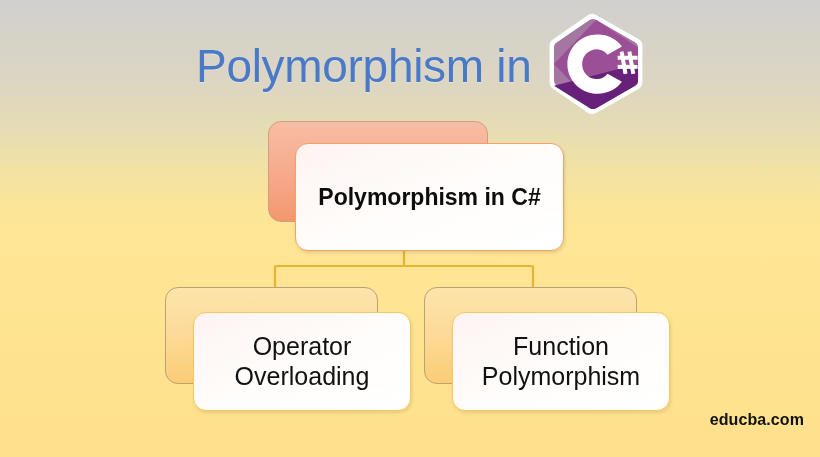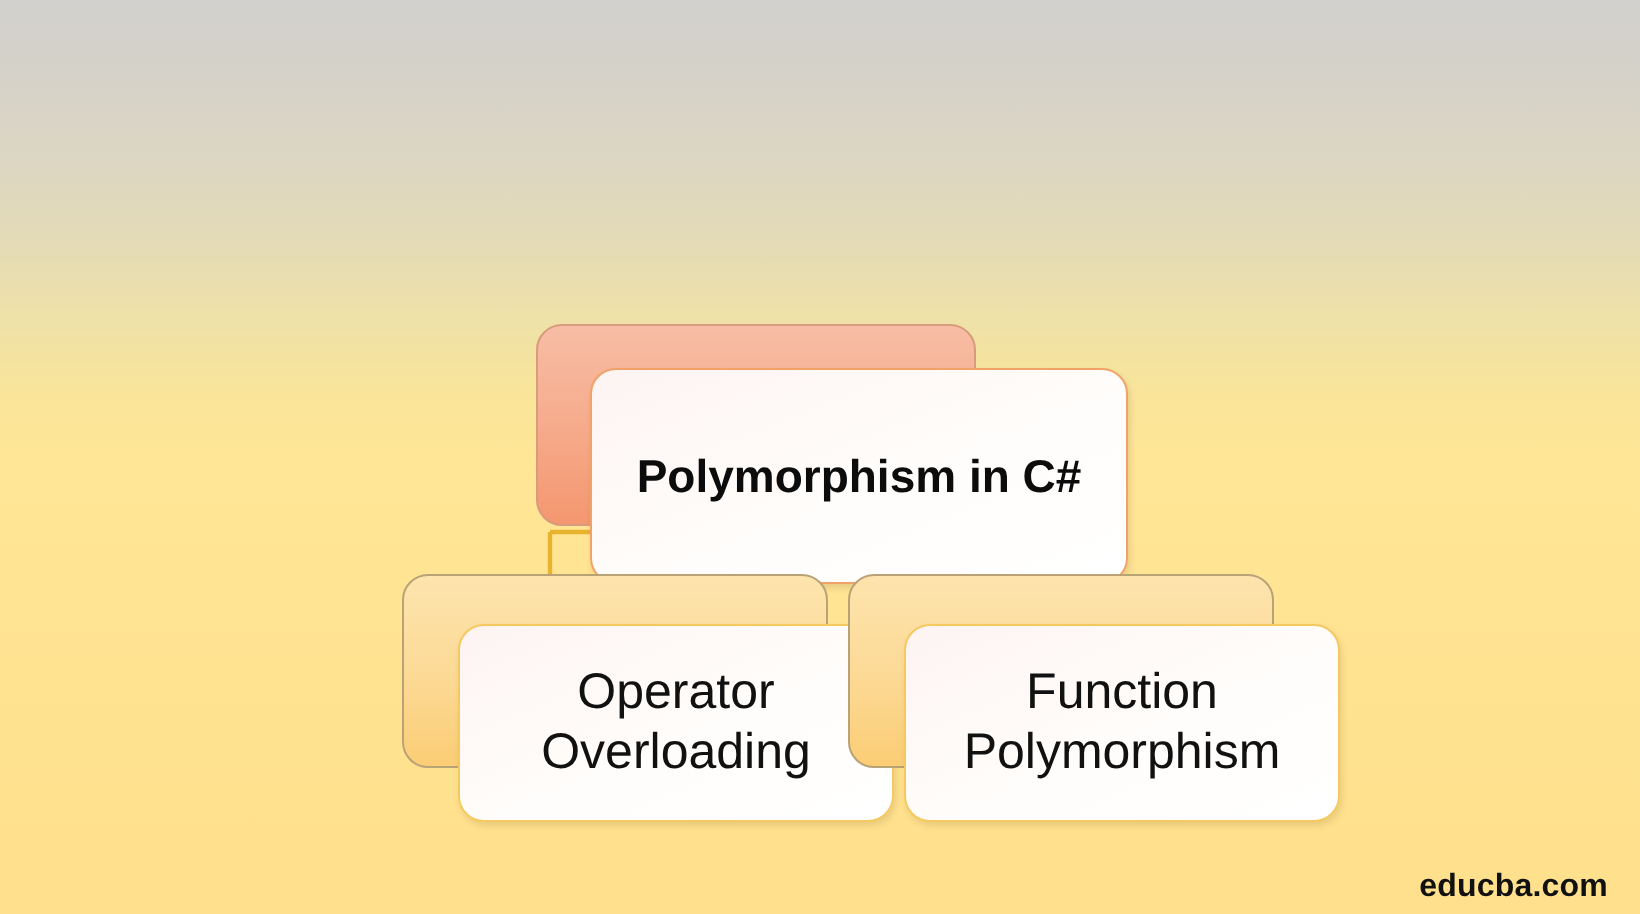--- a/index.html
+++ b/index.html
@@ -82,21 +82,21 @@
     border-radius: 13px;
     box-sizing: border-box;
     display: flex;
     align-items: center;
     justify-content: center;
     text-align: center;
     background: linear-gradient(to bottom right, #fdf4f2 0%, #fffdfb 55%, #ffffff 100%);
   }
 
   
-  #node-root { left: 268px; top: 121px; width: 356px; height: 130px; margin-top: 41px; }
+  #node-root { left: 268px; top: 121px; width: 356px; height: 130px; }
   #node-root .node-back {
     width: 220px;
     height: 101px;
     background: linear-gradient(to bottom, #f7bda5 0%, #f6ab8c 50%, #f4976f 100%);
     border-color: #d79b7e;
   }
   #node-root .node-front {
     left: 27px;
     top: 22px;
     width: 269px;
@@ -128,39 +128,62 @@
     box-shadow: 1px 2px 3px rgba(120,95,45,0.17);
   }
   .leaf .node-label {
     font-size: 25px;
     font-weight: 400;
     color: #111111;
     line-height: 1.18;
     padding: 0 8px;
   }
 
-  #node-operator { left: 165px; top: 287px; width: 246px; height: 100px; margin-left: 36px; }
+  #node-operator { left: 165px; top: 287px; width: 246px; height: 100px; }
   #node-function { left: 424px; top: 287px; width: 246px; height: 124px; }
 
   
   #watermark {
     position: absolute;
     right: 16px;
-    bottom: 4px;
+    bottom: 28px;
     font-size: 16px;
     font-weight: 700;
     color: #111111;
     letter-spacing: 0.1px;
   }
 </style>
 </head>
 <body>
 
 <div id="slide">
 
+  <div id="title-row">
+    <div id="title-text">Polymorphism in</div>
+
+    <svg id="csharp-logo" viewBox="0 0 120 120">
+
+      <path d="M60 3.5 L109 31.2 a9 9 0 0 1 4.5 7.8 v42 a9 9 0 0 1 -4.5 7.8 L60 116.5 a9 9 0 0 1 -9 0 L11 88.8 a9 9 0 0 1 -4.5 -7.8 v-42 a9 9 0 0 1 4.5 -7.8 L51 3.5 a9 9 0 0 1 9 0 Z" fill="#ffffff"></path>
+
+      <path d="M60 9 L105 35 a7 7 0 0 1 3.5 6 v38 a7 7 0 0 1 -3.5 6 L60 111 a7 7 0 0 1 -7 0 L15 85 a7 7 0 0 1 -3.5 -6 v-38 a7 7 0 0 1 3.5 -6 L53 9 a7 7 0 0 1 7 0 Z" fill="#a477a1"></path>
+
+      <path d="M60 9 L108.5 41 v38 a7 7 0 0 1 -3.5 6 L60 111 L11.5 60 Z" fill="#9b4f96"></path>
+
+      <path d="M108.5 60 v19 a7 7 0 0 1 -3.5 6 L60 111 a7 7 0 0 1 -7 0 L11.5 85 Z" fill="#68217a"></path>
+
+      <path d="M62 26 c-19.5 0 -35 15.5 -35 34.2 c0 18.7 15.5 34.2 35 34.2 c11.6 0 21.7 -5.4 27.9 -13.8 l-16.6 -9.4 c-2.9 3.8 -7.3 6.2 -12.3 6.2 c-9.5 0 -17 -7.6 -17 -17.2 c0 -9.6 7.5 -17.2 17 -17.2 c5 0 9.4 2.4 12.3 6.2 l16.6 -9.4 c-6.2 -8.4 -16.3 -13.8 -27.9 -13.8 Z" fill="#ffffff"></path>
+
+      <g fill="#ffffff">
+        <rect x="89.5" y="45.5" width="4.6" height="26" transform="rotate(-10 91.8 58.5)"></rect>
+        <rect x="98.5" y="45.5" width="4.6" height="26" transform="rotate(-10 100.8 58.5)"></rect>
+        <rect x="85" y="50.5" width="23" height="4.6"></rect>
+        <rect x="85" y="61" width="23" height="4.6"></rect>
+      </g>
+    </svg>
+  </div>
 
   <svg id="connectors" viewBox="0 0 820 457">
 
     <path d="M404 247 L404 266" stroke="#e8b32e" stroke-width="2.2" fill="none"></path>
 
     <path d="M275 266 L533 266" stroke="#e8b32e" stroke-width="2.2" fill="none"></path>
 
     <path d="M275 266 L275 290" stroke="#e8b32e" stroke-width="2.2" fill="none"></path>
 
     <path d="M533 266 L533 290" stroke="#e8b32e" stroke-width="2.2" fill="none"></path>

